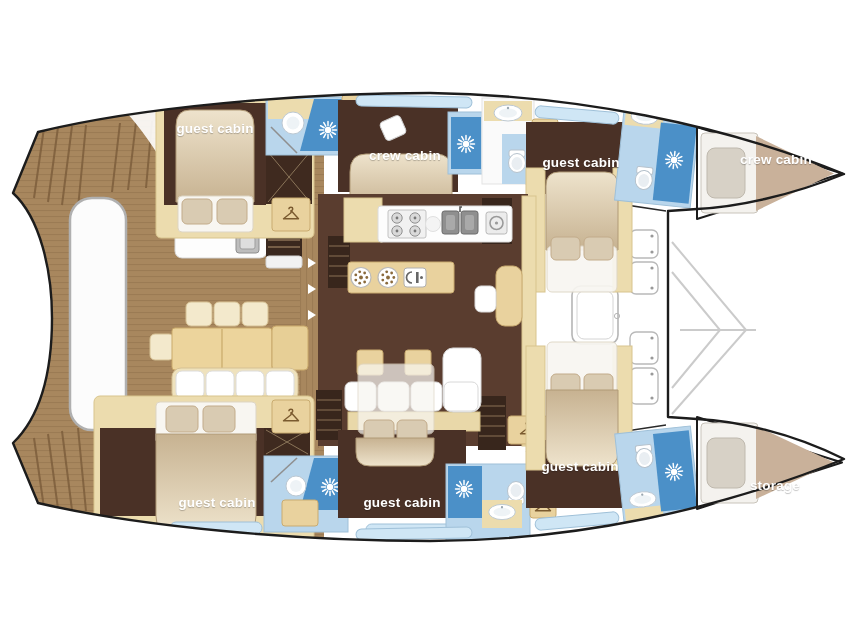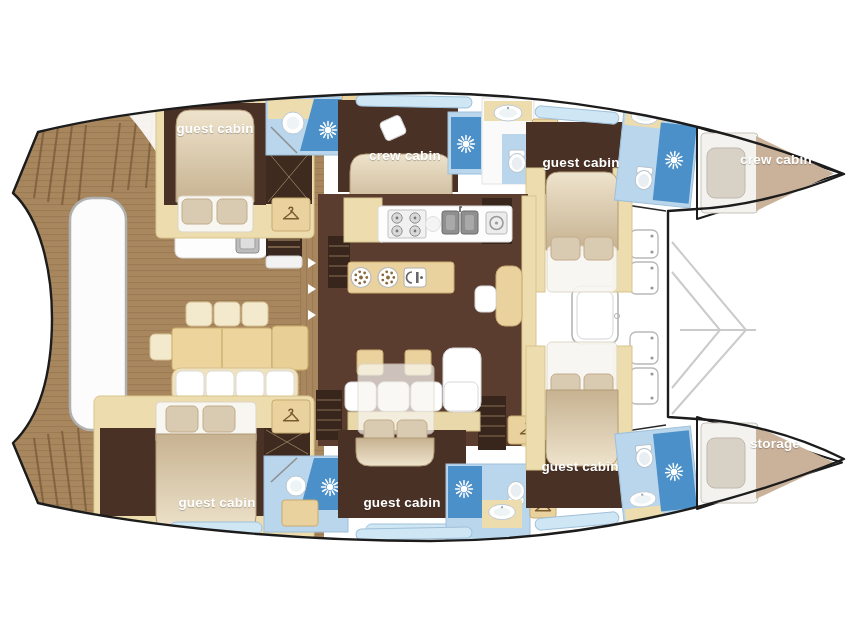--- a/index.html
+++ b/index.html
@@ -430,16 +430,16 @@
 </g>
 
 <use href="#hullPath" fill="none" stroke="#1c1c1c" stroke-width="2.4" stroke-linejoin="round"></use>
 </svg>
 
 <div class="lbl" style="left:215px;top:128px">guest cabin</div>
 <div class="lbl" style="left:405px;top:155px">crew cabin</div>
 <div class="lbl" style="left:581px;top:162px">guest cabin</div>
 <div class="lbl" style="left:776px;top:159px">crew cabin</div>
 <div class="lbl" style="left:580px;top:466px">guest cabin</div>
-<div class="lbl" style="left:775px;top:443px">storage</div>
+<div class="lbl" style="left:775px;top:485px">storage</div>
 <div class="lbl" style="left:217px;top:502px">guest cabin</div>
 <div class="lbl" style="left:402px;top:502px">guest cabin</div>
 </div>
 
 </body></html>

